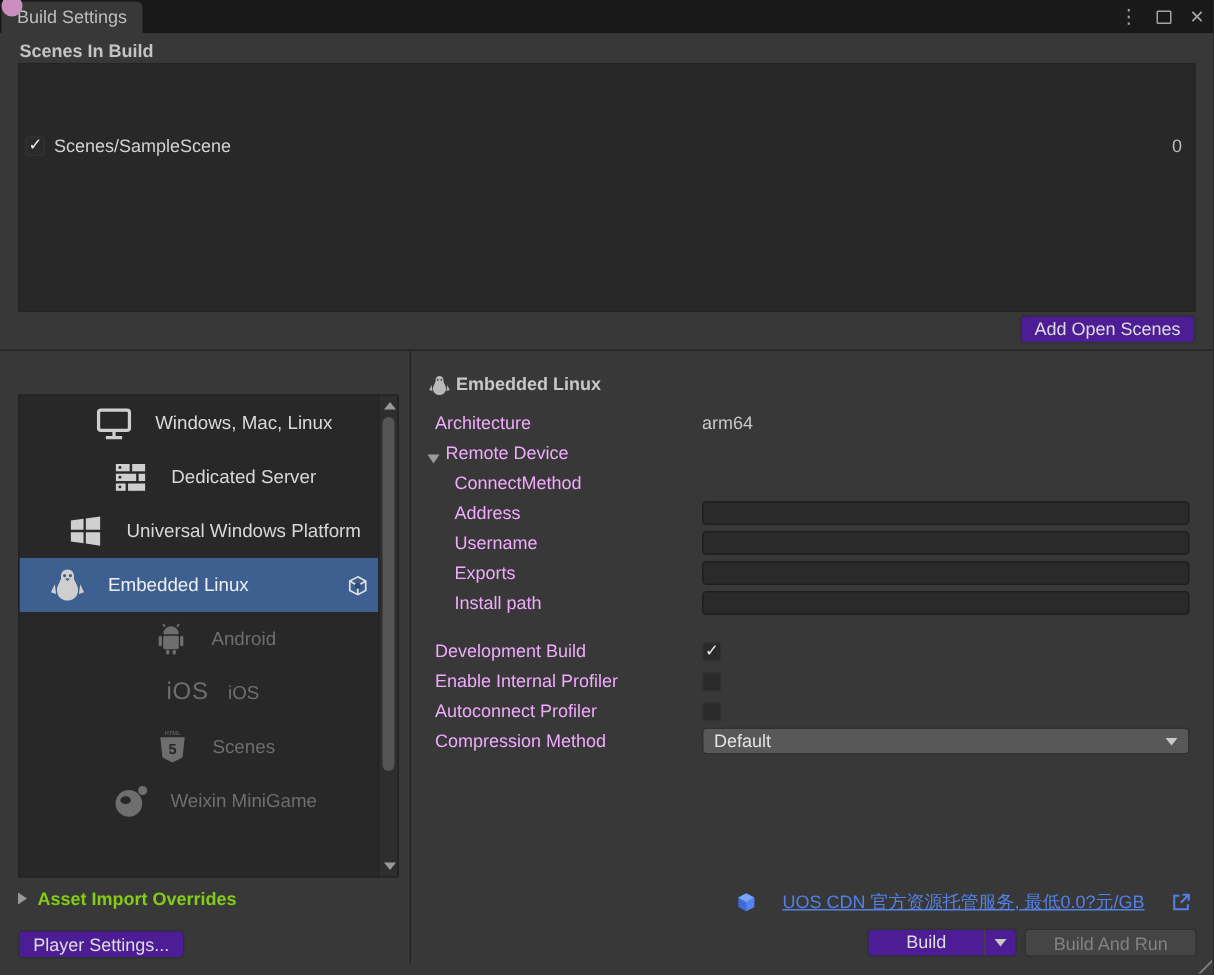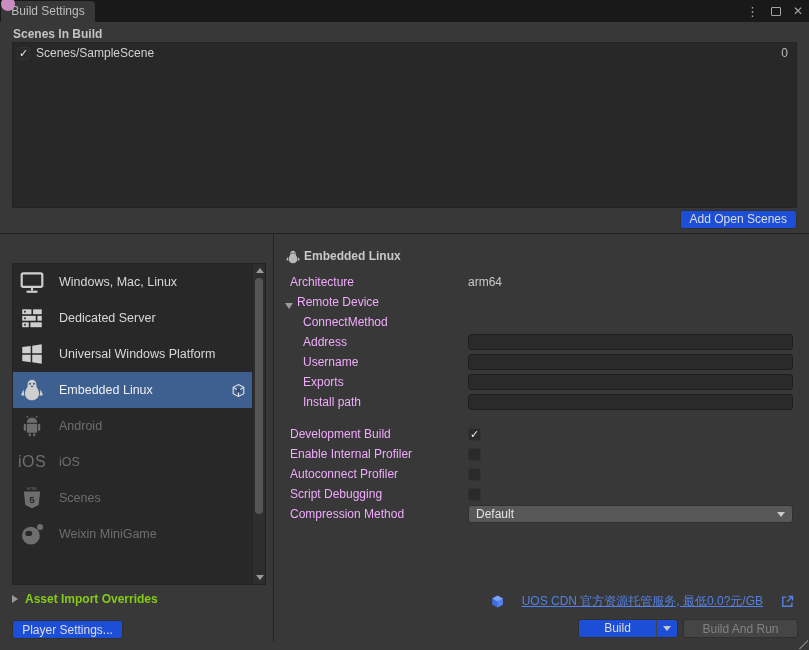--- a/index.html
+++ b/index.html
@@ -14,33 +14,33 @@
   .cursor-dot { position:absolute; left:1px; top:-3px; width:14px; height:14px; border-radius:50%; background:#c98dbe; z-index:5; }
   .tb-icons { position:absolute; right:6px; top:0; height:22px; display:flex; align-items:center; gap:12px; color:#a5a5a5; }
   .kebab { font-size:13px; }
   .maxbox { display:inline-block; width:10px; height:9px; border:1.5px solid #a5a5a5; border-radius:1px; }
   .closex { font-size:12px; }
 
   
   .sec-header { position:absolute; font-weight:700; color:#c4c4c4; }
   .scenes-header { left:13px; top:27px; }
   .scenes-list { position:absolute; left:12px; top:42px; width:785px; height:166px; background:var(--panel-bg,#282828); border:1px solid #232323; }
-  .scene-row { display:flex; align-items:center; height:20px; padding:0 8px 0 4px; color:#d2d2d2; }
+  .scene-row { display:flex; align-items:center; height:20px; padding:0 8px 0 4px; color:#d2d2d2;margin-top:44px; }
   .scene-row .idx { margin-left:auto; color:#bcbcbc; }
   .add-open { position:absolute; right:12px; top:210px; height:19px; padding:0 9px; background:#565656; border:1px solid #303030;
               border-radius:3px; color:#ddd; line-height:17px; }
 
   .hdivider { position:absolute; left:0; top:233px; width:809px; height:1px; background:#242424; }
   .vdivider { position:absolute; left:273px; top:234px; width:1px; height:408px; background:#242424; }
 
   
   .platform-header { left:13px; top:262px; }
   .platform-list { position:absolute; left:12px; top:263px; width:254px; height:322px; background:var(--panel-bg,#282828);
                    border:1px solid #232323; overflow:hidden; }
-  .pitem { display:flex; align-items:center; height:36px; width:240px; padding-left:5px; gap:13px; color:#d8d8d8; }
+  .pitem { display:flex; align-items:center; height:36px; width:240px; padding-left:18px; gap:13px; color:#d8d8d8;justify-content:center; }
   .pitem.selected { background:var(--selection-blue,#3d6091); color:#efefef; }
   .pitem.dimmed { color:#6e6e6e; }
   .picon { width:28px; height:28px; flex:0 0 28px; display:flex; align-items:center; justify-content:center; color:#cfcfcf; }
   .pitem.dimmed .picon { color:#6e6e6e; }
   .picon svg { width:26px; height:26px; }
   .ios-glyph { font-size:16px; letter-spacing:0.5px; color:inherit; }
   .pbadge { margin-left:auto; margin-right:7px; width:15px; height:15px; color:#e2e2e2; }
   .pbadge svg { width:15px; height:15px; }
   .plabel { font-size:12.5px; }
   
@@ -69,21 +69,21 @@
   .dropdown { width:100%; height:18px; background:#585858; border:1px solid #303030; border-radius:3px;
               display:flex; align-items:center; padding:0 7px; color:#e3e3e3; }
   .dropdown .caret { margin-left:auto; width:0; height:0; border-top:5px solid #c8c8c8; border-left:4px solid transparent; border-right:4px solid transparent; }
   .tfield { width:100%; height:16px; background:#2a2a2a; border:1px solid #1e1e1e; border-radius:3px; color:#d2d2d2;
             padding:0 5px; font-family:inherit; font-size:12px; outline:none; }
   .checkbox { width:13px; height:13px; background:#2a2a2a; border:1px solid #323232; border-radius:2px; position:relative; }
   .checkbox.checked::after { content:"✓"; position:absolute; left:1px; top:-1px; color:#eee; font-size:11px; font-weight:700; line-height:13px; }
 
   
   .aio { position:absolute; left:12px; top:592px; display:flex; align-items:center; gap:7px; font-weight:700; color:#84cc16; }
-  .btn { position:absolute; height:19px; background:#1d4ed8; border:1px solid #303030; border-radius:3px; color:#ddd;
+  .btn { position:absolute; height:19px; background:#4c1d95; border:1px solid #303030; border-radius:3px; color:#ddd;
          display:flex; align-items:center; justify-content:center; }
   .player-settings { left:12px; top:620px; width:111px; }
   .uos { position:absolute; right:14px; top:592px; height:18px; display:flex; align-items:center; gap:17px; }
   .uos a { color:var(--link-blue,#5381e6); text-decoration:underline; }
   .uos .cube, .uos .ext { width:15px; height:15px; }
   .uos svg { width:15px; height:15px; display:block; }
   .build-btn { left:578px; top:619px; width:100px; padding:0; }
   .build-main { flex:1; text-align:center; line-height:17px; }
   .build-sep { width:1px; height:17px; background:#434343; }
   .build-arrow { width:20px; display:flex; align-items:center; justify-content:center; }
@@ -306,26 +306,20 @@
       <span class="ctrl">
           <span class="checkbox"></span>
         </span>
     </div>
     <div class="srow">
       <span class="lab">Autoconnect Profiler</span>
       <span class="ctrl">
           <span class="checkbox"></span>
         </span>
     </div>
-    <div class="srow">
-      <span class="lab">Script Debugging</span>
-      <span class="ctrl">
-          <span class="checkbox"></span>
-        </span>
-    </div>
 
     <div class="srow">
       <span class="lab">Compression Method</span>
       <span class="ctrl">
         <span class="dropdown">
           <span>Default</span>
           <span class="caret"></span>
         </span>
       </span>
     </div>

